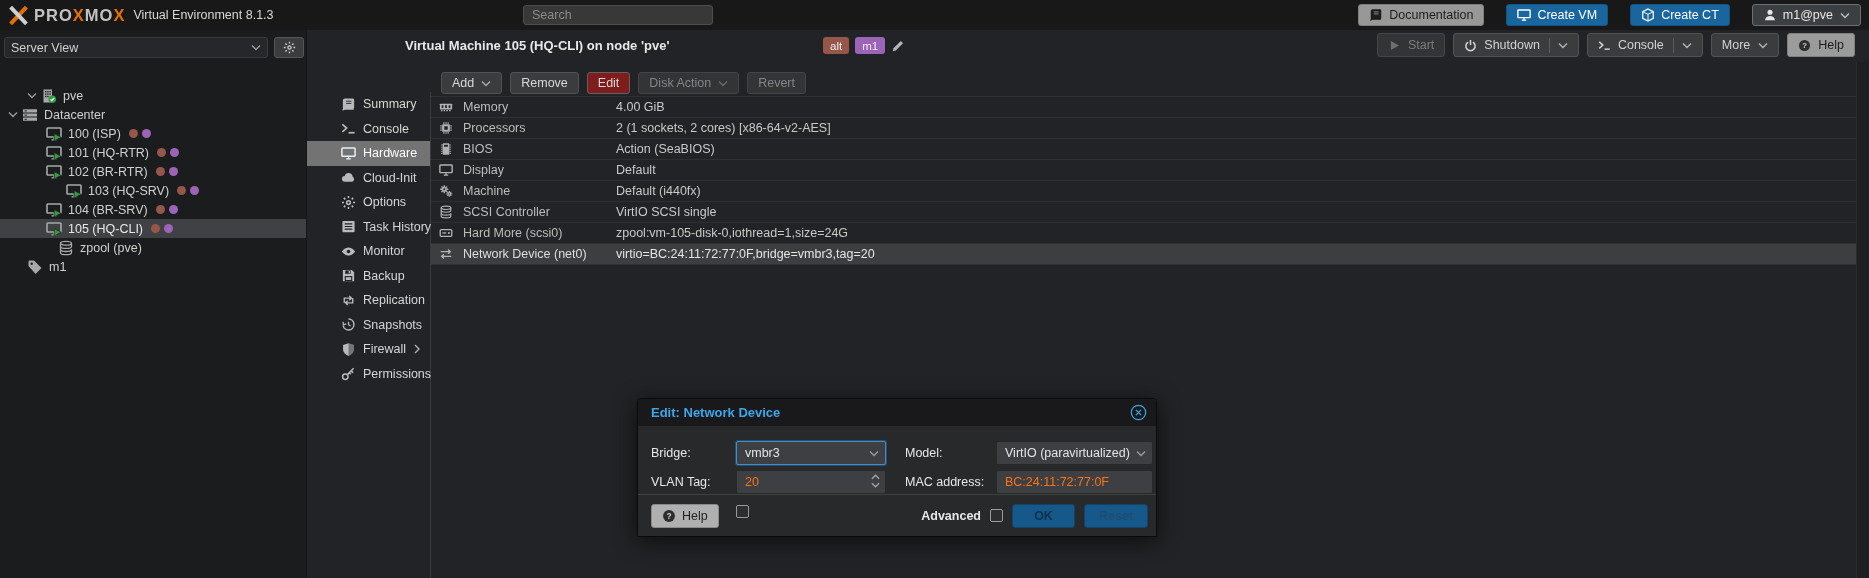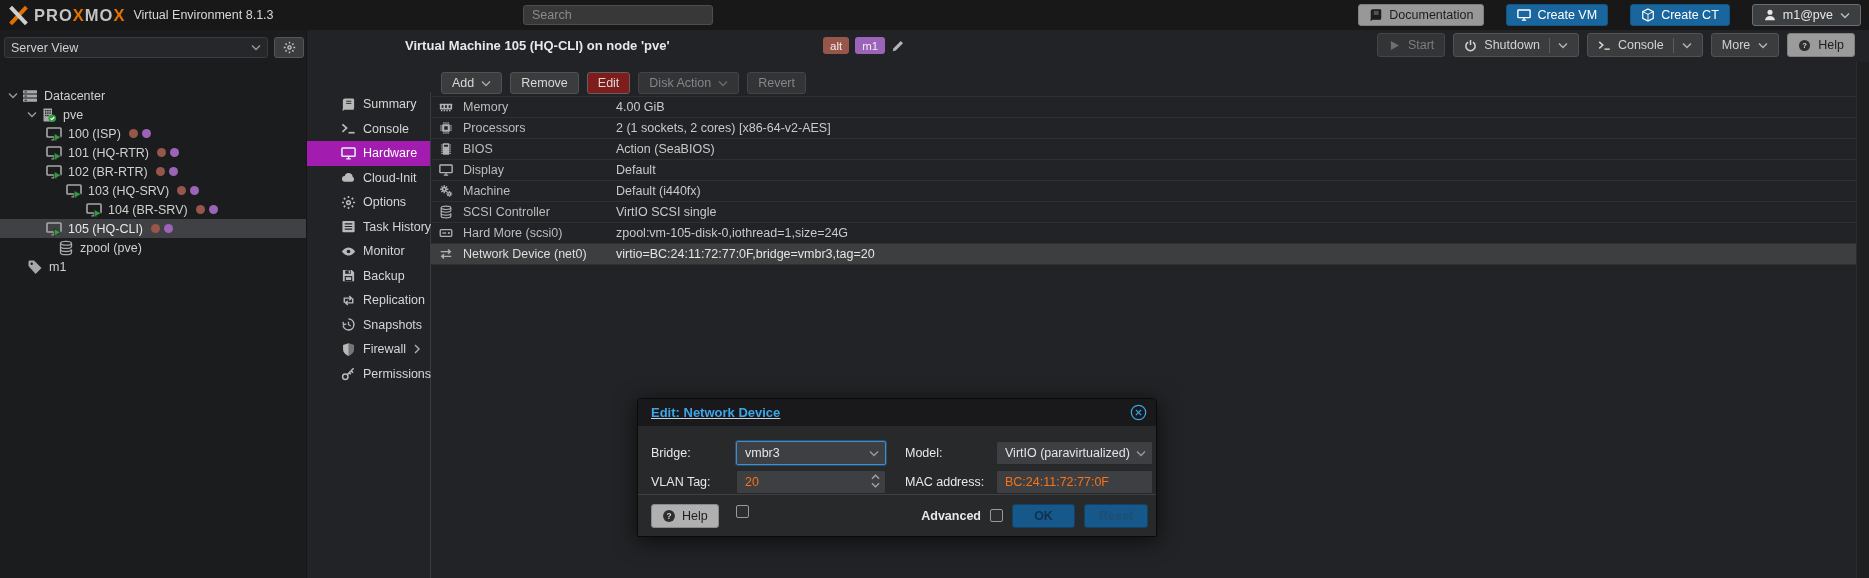--- a/index.html
+++ b/index.html
@@ -57,21 +57,21 @@
   .abtn.light { background:#9b9b9b; color:#1d1d1d; border-color:#808080; }
   .abtn.disabled { color:#7d7d7d; background:#333436; border-color:#44454a; cursor:default; }
   .abtn.disabled .ic { color:#6f6f6f; }
   .split-sep { width:1px; height:15px; background:#5b5c5e; margin:0 8px 0 9px; }
   .abtn .caret { width:10px; height:7px; color:#b5b5b5; margin-right:0; }
 
   
   .subnav { position:absolute; left:0; top:62px; width:124px; bottom:0; border-right:1px solid #3a3b3d; }
   .nav-item { height:24.5px; display:flex; align-items:center; padding-left:34px; color:#d6d6d6; cursor:pointer; white-space:nowrap; }
   .nav-item .ic { width:15px; height:15px; margin-right:7px; color:#b9b9b9; }
-  .nav-item.sel { background:#a21caf; color:#fff; }
+  .nav-item.sel { background:#737373; color:#fff; }
   .nav-item.sel .ic { color:#e8f1f8; }
   .nav-item .subchev { margin-left:auto; margin-right:10px; width:6px; height:10px; color:#b0b0b0; }
 
   
   .panel { position:absolute; left:124px; top:32px; right:13px; bottom:0; }
   .toolbar { height:28px; margin-top:4px; display:flex; gap:8px; padding-left:10px; align-items:flex-end; }
   .tbtn { display:inline-flex; align-items:center; height:22px; padding:0 10px; background:#3b3c3e; border:1px solid #505153; border-radius:3px; color:#d9d9d9; font-size:12.5px; font-family:inherit; cursor:pointer; }
   .tbtn.active { background:#7f1d1d; border-color:#606164; }
   .tbtn.disabled { color:#84858a; background:#333436; border-color:#434448; cursor:default; }
   .tbtn .caret { width:10px; height:7px; margin-left:7px; color:#aaa; }
@@ -80,21 +80,21 @@
   .hw-row { height:21px; display:flex; align-items:center; padding-left:8px; border-bottom:1px solid #2e2f31; }
   .hw-row .ic { width:14px; height:14px; margin-right:10px; color:#b2b2b2; }
   .hw-label { width:153px; color:#bcbcbc; }
   .hw-value { color:#c9c9c9; }
   .hw-row.sel { background:#3d3e40; }
   .hw-row.sel .hw-label { color:#dedede; }
   .hw-row.sel .hw-value { color:#e4e4e4; }
   .vscroll { position:absolute; right:0; top:32px; width:13px; bottom:0; background:#1e1f21; border-left:1px solid #2b2c2e; }
 
   
-  .dialog { position:absolute; left:637px; top:398px; width:520px; height:139px; background:#28292b; border:1px solid #0a0a0a; border-radius:4px 4px 0 0; box-shadow:0 4px 22px rgba(0,0,0,.65);text-decoration:underline; }
+  .dialog { position:absolute; left:637px; top:398px; width:520px; height:139px; background:#28292b; border:1px solid #0a0a0a; border-radius:4px 4px 0 0; box-shadow:0 4px 22px rgba(0,0,0,.65); }
   .dlg-head { height:27px; background:#19191c; border-radius:3px 3px 0 0; display:flex; align-items:center; padding:0 9px 0 13px; cursor:move; }
   .dlg-title { color:#3da6e8; font-weight:bold; font-size:13px; }
   .dlg-close { margin-left:auto; width:17px; height:17px; color:#3da6e8; cursor:pointer; }
   .dlg-body { position:relative; height:110px; }
   .fcol { position:absolute; top:15px; }
   .col1 { left:13px; width:248px; }
   .col2 { left:267px; width:248px; }
   .frow { display:flex; align-items:center; height:24px; margin-bottom:5px; }
   .flabel { color:#e8e8e8; }
   .col1 .flabel { width:85px; }
@@ -195,42 +195,20 @@
       <span class="ic">
           <svg viewBox="0 0 16 16">
             <path fill="currentColor" d="M8 5.2A2.8 2.8 0 1 0 8 10.8 2.8 2.8 0 1 0 8 5.2zm0 1.6A1.2 1.2 0 1 1 8 9.2 1.2 1.2 0 1 1 8 6.8z"></path>
             <g stroke="currentColor" stroke-width="1.7">
               <path d="M8 1v2.2M8 12.8V15M1 8h2.2M12.8 8H15M3.05 3.05l1.56 1.56M11.4 11.4l1.55 1.55M12.95 3.05L11.4 4.6M4.6 11.4l-1.55 1.55"></path>
             </g>
           </svg>
         </span>
     </button>
     <div class="tree" id="tree">
-        <div class="trow" style="padding-left: 8px;">
-          <span class="ic chev">
-            <svg viewBox="0 0 10 6">
-              <path d="M1 1l4 4 4-4" fill="none" stroke="currentColor" stroke-width="1.4"></path>
-            </svg>
-          </span>
-          <span class="ic node">
-            <svg viewBox="0 0 16 16">
-              <g fill="currentColor">
-                <rect x="1" y="2.2" width="14" height="3.2" rx=".4"></rect>
-                <rect x="1" y="6.4" width="14" height="3.2" rx=".4"></rect>
-                <rect x="1" y="10.6" width="14" height="3.2" rx=".4"></rect>
-              </g>
-              <g fill="#1b1c1e">
-                <rect x="2.6" y="3.4" width="2.2" height="1"></rect>
-                <rect x="2.6" y="7.6" width="2.2" height="1"></rect>
-                <rect x="2.6" y="11.8" width="2.2" height="1"></rect>
-              </g>
-            </svg>
-          </span>
-          <span class="tlabel">Datacenter</span>
-        </div>
         <div class="trow" style="padding-left: 27px;">
           <span class="ic chev">
             <svg viewBox="0 0 10 6">
               <path d="M1 1l4 4 4-4" fill="none" stroke="currentColor" stroke-width="1.4"></path>
             </svg>
           </span>
           <span class="ic node">
             <svg viewBox="0 0 16 16">
               <rect x="2.5" y="1.5" width="8.5" height="13" fill="currentColor"></rect>
               <g fill="#1b1c1e">
@@ -242,20 +220,42 @@
                 <rect x="8.4" y="5.4" width="1.4" height="1.4"></rect>
                 <rect x="4" y="7.8" width="1.4" height="1.4"></rect>
                 <rect x="6.2" y="7.8" width="1.4" height="1.4"></rect>
               </g>
               <circle cx="11.3" cy="11.3" r="3.8" fill="#2e9e41"></circle>
               <path d="M9.5 11.4l1.3 1.3 2.4-2.7" stroke="#fff" stroke-width="1.2" fill="none"></path>
             </svg>
           </span>
           <span class="tlabel">pve</span>
         </div>
+        <div class="trow" style="padding-left: 8px;">
+          <span class="ic chev">
+            <svg viewBox="0 0 10 6">
+              <path d="M1 1l4 4 4-4" fill="none" stroke="currentColor" stroke-width="1.4"></path>
+            </svg>
+          </span>
+          <span class="ic node">
+            <svg viewBox="0 0 16 16">
+              <g fill="currentColor">
+                <rect x="1" y="2.2" width="14" height="3.2" rx=".4"></rect>
+                <rect x="1" y="6.4" width="14" height="3.2" rx=".4"></rect>
+                <rect x="1" y="10.6" width="14" height="3.2" rx=".4"></rect>
+              </g>
+              <g fill="#1b1c1e">
+                <rect x="2.6" y="3.4" width="2.2" height="1"></rect>
+                <rect x="2.6" y="7.6" width="2.2" height="1"></rect>
+                <rect x="2.6" y="11.8" width="2.2" height="1"></rect>
+              </g>
+            </svg>
+          </span>
+          <span class="tlabel">Datacenter</span>
+        </div>
         <div class="trow" style="padding-left: 46px;">
           <span class="chev-sp"></span>
           <span class="ic node">
             <svg viewBox="0 0 16 16">
               <rect x="1" y="2" width="14" height="9" rx=".8" fill="none" stroke="currentColor" stroke-width="1.6"></rect>
               <path d="M5.5 13.9h5M8 11v2.4" stroke="currentColor" stroke-width="1.4"></path>
               <path d="M8.2 7.6l7 3.7-7 3.7z" fill="#2e9e41" stroke="#1b1c1e" stroke-width=".7"></path>
             </svg>
           </span>
           <span class="tlabel">100 (ISP)</span>
@@ -294,21 +294,21 @@
             <svg viewBox="0 0 16 16">
               <rect x="1" y="2" width="14" height="9" rx=".8" fill="none" stroke="currentColor" stroke-width="1.6"></rect>
               <path d="M5.5 13.9h5M8 11v2.4" stroke="currentColor" stroke-width="1.4"></path>
               <path d="M8.2 7.6l7 3.7-7 3.7z" fill="#2e9e41" stroke="#1b1c1e" stroke-width=".7"></path>
             </svg>
           </span>
           <span class="tlabel">103 (HQ-SRV)</span>
           <span class="dot" style="background:#96564a"></span>
           <span class="dot" style="background:#9c64b8"></span>
         </div>
-        <div class="trow" style="padding-left: 46px; margin-left: 40px;">
+        <div class="trow" style="padding-left: 46px;">
           <span class="chev-sp"></span>
           <span class="ic node">
             <svg viewBox="0 0 16 16">
               <rect x="1" y="2" width="14" height="9" rx=".8" fill="none" stroke="currentColor" stroke-width="1.6"></rect>
               <path d="M5.5 13.9h5M8 11v2.4" stroke="currentColor" stroke-width="1.4"></path>
               <path d="M8.2 7.6l7 3.7-7 3.7z" fill="#2e9e41" stroke="#1b1c1e" stroke-width=".7"></path>
             </svg>
           </span>
           <span class="tlabel">104 (BR-SRV)</span>
           <span class="dot" style="background:#96564a"></span>

